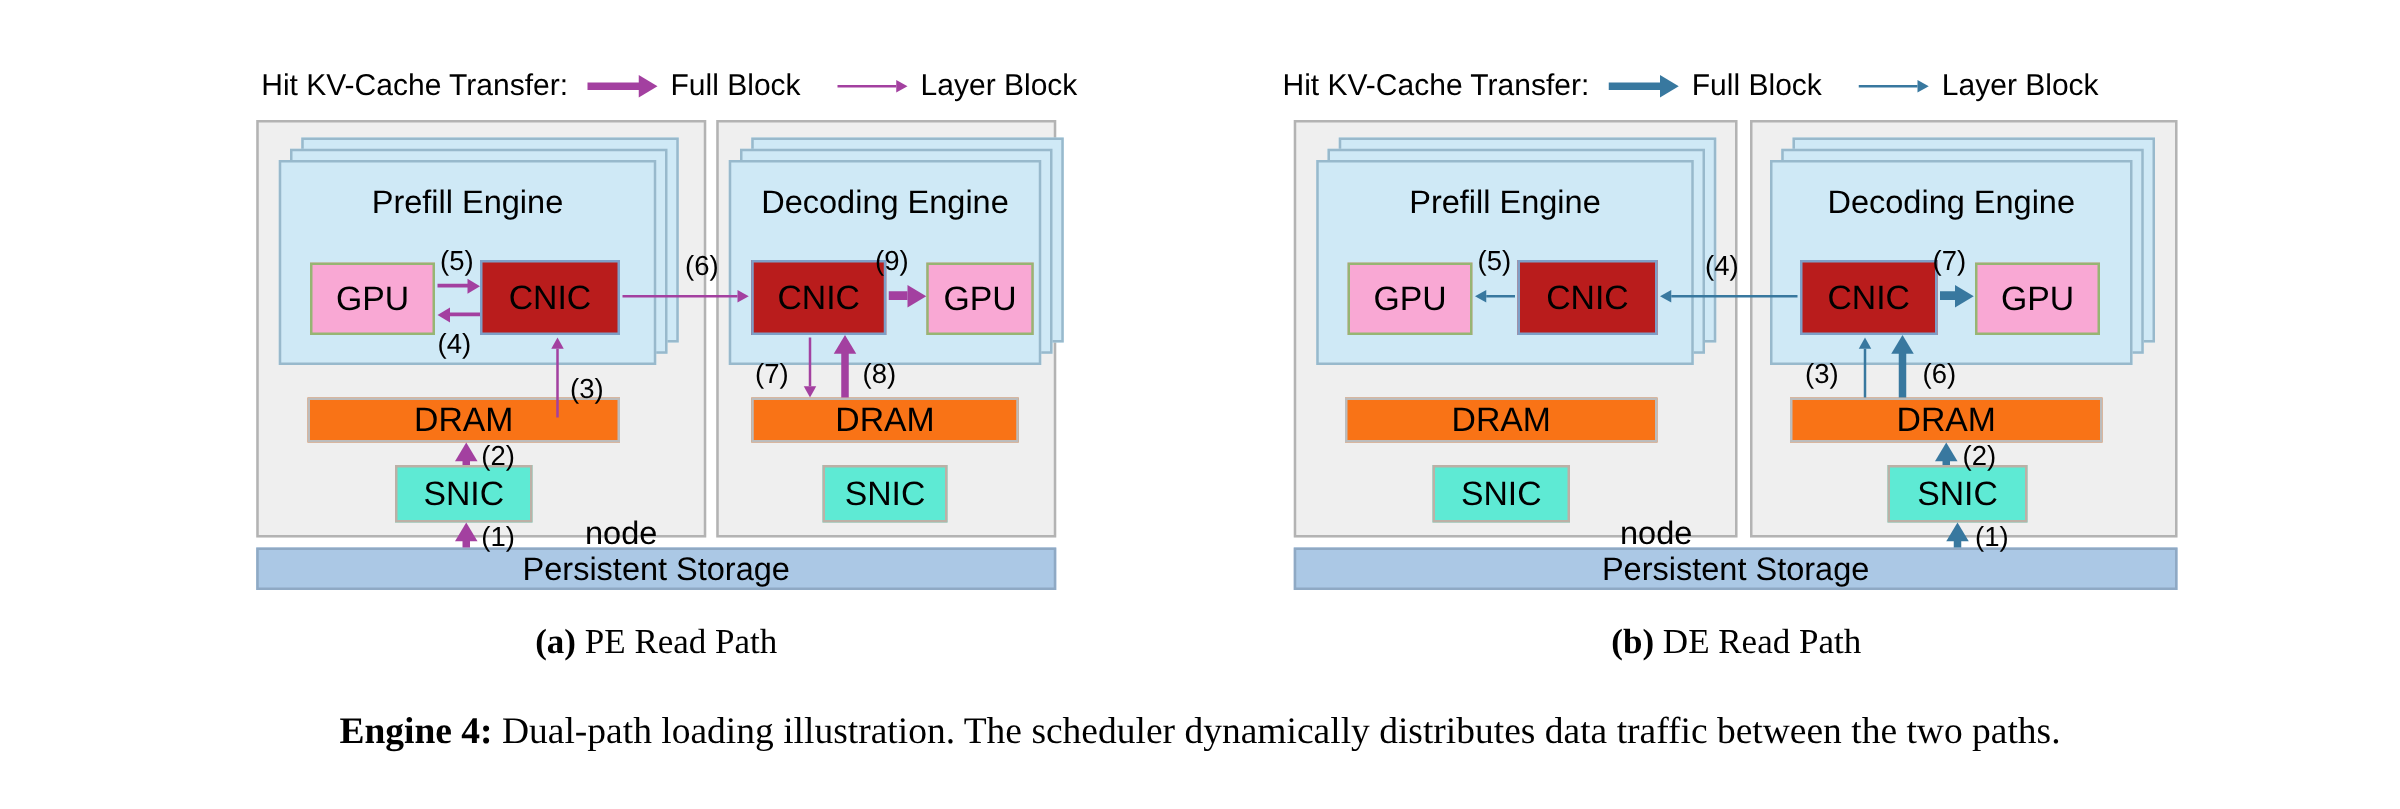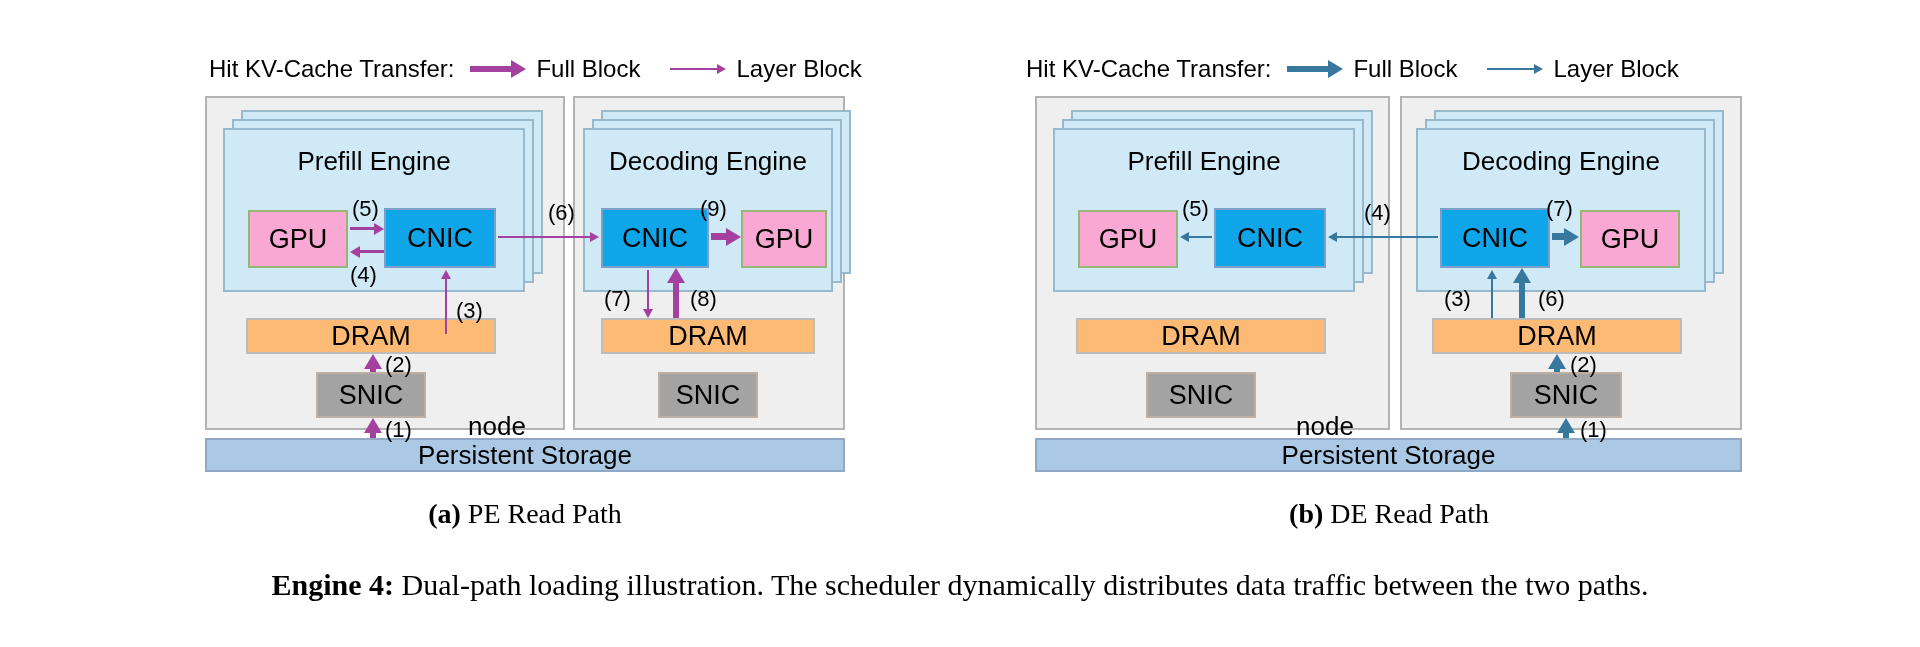--- a/index.html
+++ b/index.html
@@ -13,23 +13,23 @@
   .leg-thick .shaft{left:0;top:6px;width:42px;height:6px;}
   .leg-thick .tri{left:41px;top:0;}
   .leg-thin{width:56px;margin-left:30px;margin-right:10px;}
   .leg-thin .shaft{left:0;top:8px;width:47px;height:2px;}
   .leg-thin .tri{left:47px;top:4px;}
 
   
   .nodebox{position:absolute;background:#efefef;border:2px solid #b3b3b3;box-sizing:border-box;}
   .engine{position:absolute;background:#cfe9f6;border:2px solid #98b9cc;box-sizing:border-box;}
   .gpu{position:absolute;background:#f9a8d4;border:2px solid #97b573;box-sizing:border-box;}
-  .cnic{position:absolute;background:#0ea5e9;border:2px solid #7e9fc7;box-sizing:border-box;}
-  .dram{position:absolute;background:#fdba74;border:2px solid #bcbcbc;box-sizing:border-box;}
-  .snic{position:absolute;background:#a3a3a3;border:2px solid #bcb0a6;box-sizing:border-box;}
+  .cnic{position:absolute;background:#b91c1c;border:2px solid #7e9fc7;box-sizing:border-box;}
+  .dram{position:absolute;background:#f97316;border:2px solid #bcbcbc;box-sizing:border-box;}
+  .snic{position:absolute;background:#5eead4;border:2px solid #bcb0a6;box-sizing:border-box;}
   .storage{position:absolute;background:#abc8e5;border:2px solid #8fa9c4;box-sizing:border-box;}
   .cbox{display:flex;align-items:center;justify-content:center;font-size:27px;}
   .etitle{position:absolute;font-size:26px;text-align:center;white-space:nowrap;transform:translateX(-50%);}
   .nodelbl{position:absolute;font-size:26px;margin-top:19px;}
   .steplbl{position:absolute;font-size:22px;white-space:nowrap;}
 
   
   .shaft{position:absolute;background:var(--ac);}
   .tri{position:absolute;width:0;height:0;border-style:solid;border-color:transparent;}
   .tri.r{border-width:6px 0 6px 10px;border-left-color:var(--ac);}

